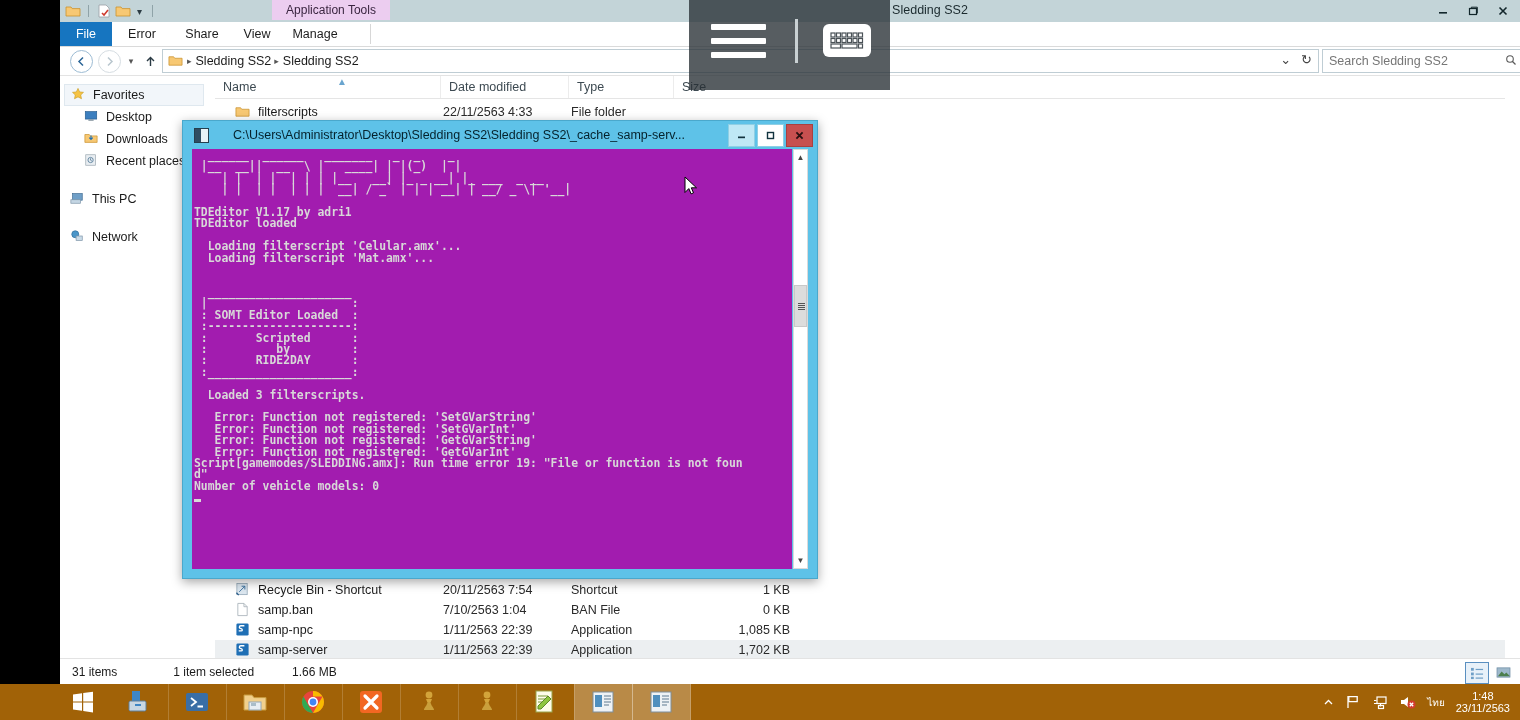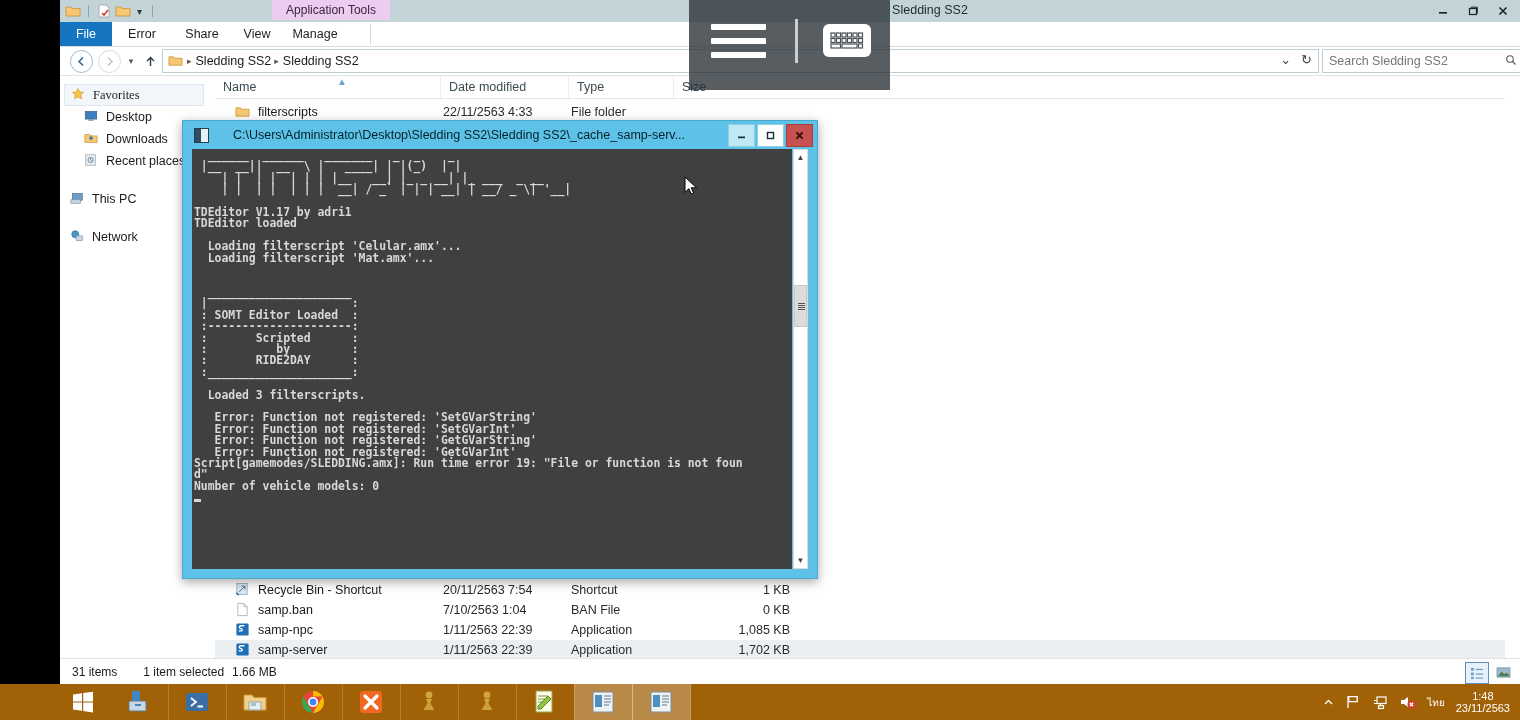--- a/index.html
+++ b/index.html
@@ -85,21 +85,21 @@
     padding:0 6px;justify-content:space-between;
     font-size:12.5px;color:#767676;
   }
 
   
   .ebody{position:absolute;left:0;top:75px;width:1460px;height:583px;background:#fff;
          border-top:1px solid #e3e3e3;}
   .navpane{position:absolute;left:0;top:0;width:155px;height:583px;background:#fff;padding-top:8px;}
   .navitem{height:22px;display:flex;align-items:center;gap:6px;padding-left:10px;
            font-size:12.5px;color:#1b1b1b;cursor:default;}
-  .navitem.fav{background:#f2f6fa;border:1px solid #dfe8ef;margin-left:4px;width:140px;box-sizing:border-box;padding-left:6px;font-family:Liberation Serif, serif;}
+  .navitem.fav{background:#f2f6fa;border:1px solid #dfe8ef;margin-left:4px;width:140px;box-sizing:border-box;padding-left:6px;}
   .navitem.l2{padding-left:24px;}
   .navgap{height:16px;}
 
   
   .filelist{position:absolute;left:155px;top:0;width:1290px;height:583px;}
   .colhdr{position:absolute;left:0;top:0;width:1290px;height:22px;background:#fff;
           border-bottom:1px solid #e5e5e5;}
   .col{position:absolute;top:0;height:22px;display:flex;align-items:center;
        font-size:12.5px;color:#3d4a52;border-left:1px solid #ececec;padding-left:8px;box-sizing:border-box;}
   .col.name{left:0;width:225px;border-left:none;}
@@ -113,21 +113,21 @@
   .row.sel{background:#eceff1;}
   .cell{position:absolute;display:flex;align-items:center;gap:7px;}
   .cell.nm{left:20px;}
   .cell.dt{left:228px;color:#2a2a2a;}
   .cell.tp{left:356px;color:#2a2a2a;}
   .cell.sz{left:480px;width:95px;justify-content:flex-end;color:#2a2a2a;}
 
   
   .statusbar{position:absolute;left:0;top:658px;width:1460px;height:26px;background:#fff;
              border-top:1px solid #e3e3e3;display:flex;align-items:center;
-             font-size:12px;color:#1b1b1b;}
+             font-size:12px;color:#1b1b1b;gap:30px;}
   .st-items{margin-left:12px;}
   .st-sel{margin-left:26px;}
   .st-size{margin-left:8px;}
   .viewbtns{position:absolute;right:6px;top:3px;display:flex;gap:3px;}
   .vbtn{width:22px;height:20px;display:flex;align-items:center;justify-content:center;}
   .vbtn.on{border:1px solid #5a8fc0;background:#e8f1f9;}
 
   
   .console{
     position:absolute;left:182px;top:120px;width:634px;height:457px;
@@ -136,21 +136,21 @@
   }
   .ctitle{position:absolute;left:0;top:0;width:634px;height:28px;display:flex;align-items:center;gap:16px;}
   .cico{width:13px;height:13px;margin-left:11px;margin-right:8px;
         background:linear-gradient(90deg,#2f4d62 0 45%, #e8f2f6 45% 100%);border:1px solid #25404f;}
   .ctitletext{font-size:12.5px;color:#05222c;white-space:nowrap;overflow:hidden;}
   .cbtns{position:absolute;right:4px;top:3px;display:flex;gap:2px;}
   .cbtn{width:25px;height:21px;background:#bfe8f5;border:1px solid #8fcfe4;
         display:flex;align-items:center;justify-content:center;font-size:11px;color:#12333f;}
   .cbtn.max{background:#fff;}
   .cbtn.close{background:#c75050;color:#fff;border-color:#a94040;font-weight:bold;}
-  .cscreen{position:absolute;left:9px;top:28px;width:600px;height:420px;background:#404040;overflow:hidden;}
+  .cscreen{position:absolute;left:9px;top:28px;width:600px;height:420px;background:#a21caf;overflow:hidden;}
   .cscreen pre{
     margin:0;padding:1px 2px 0 2px;
     font-family:"DejaVu Sans Mono","Liberation Mono",monospace;
     font-size:11.4px;line-height:11.4px;color:#d8d8d8;
     white-space:pre;font-weight:bold;letter-spacing:0px;
   }
   .caret{display:inline-block;width:7px;height:3px;background:#d8d8d8;vertical-align:baseline;}
   .cscroll{position:absolute;right:9px;top:28px;width:15px;height:420px;background:#fff;border:1px solid #dadada;box-sizing:border-box;}
   .cscroll .arw{width:13px;height:15px;display:flex;align-items:center;justify-content:center;font-size:8px;color:#444;}
   .cscroll .arw.bot{position:absolute;bottom:0;}

